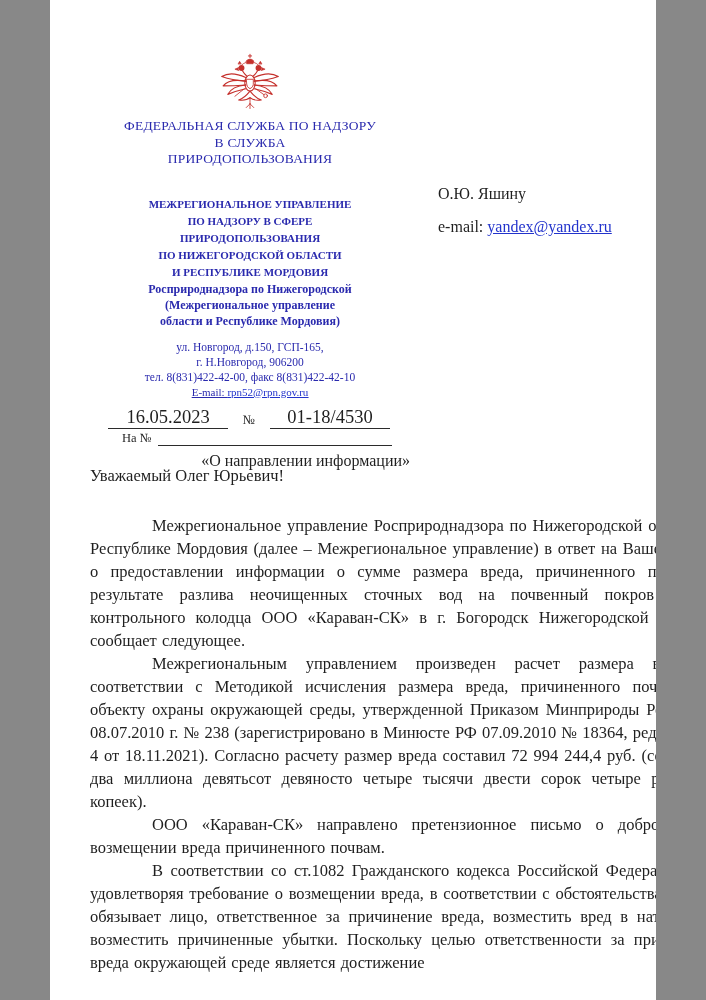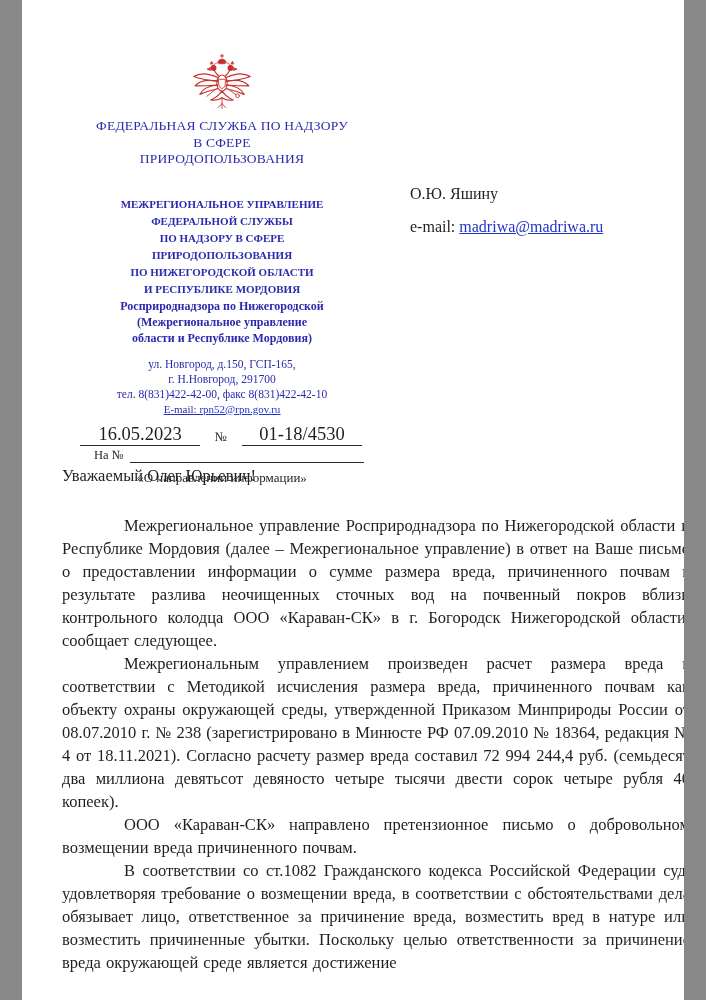--- a/index.html
+++ b/index.html
@@ -7,21 +7,21 @@
     --link:#2233cc;
     --red:#c5302c;
     --ink:#1f1f1f;
     --paper:#ffffff;
   }
   *{margin:0;padding:0;box-sizing:border-box;}
   html,body{background:#888;}
   body{font-family:"Liberation Serif","DejaVu Serif",serif;}
   .page{
     position:relative;
-    width:662px;height:1000px;
+    width:606px;height:1000px;
     margin:0 auto;
     background:var(--paper);
     color:var(--ink);
     overflow:hidden;
   }
   
   .letterhead{
     position:absolute;
     left:40px;top:52px;
     width:320px;
@@ -73,22 +73,22 @@
     display:flex;align-items:flex-end;
     margin-top:1px;
     padding-left:32px;padding-right:18px;
     font-size:12.5px;line-height:16px;
     text-align:left;
   }
   .ref-label{white-space:nowrap;padding-right:6px;}
   .ref-line{flex:1;border-bottom:1.5px solid #2b2b2b;height:15px;}
   .subject{
     margin-top:7px;
-    text-align:center;
-    font-size:13px;line-height:16px;
+    text-align:right;
+    font-size:16px;line-height:16px;
   }
   
   .recipient{
     position:absolute;
     left:388px;top:184px;
     width:290px;
     font-size:16px;line-height:20px;
     text-align:left;
   }
   .recipient .r-email{margin-top:13px;}
@@ -151,42 +151,41 @@
         <path d="M82 76 L100 89" stroke-width="1.8"></path>
         <circle cx="103" cy="91" r="4" stroke-width="1.8"></circle>
 
         <path d="M70 81 Q58 96 46 100 Q62 102 70 95 Q78 102 94 100 Q82 96 70 81"></path>
         <path d="M70 95 v13 M70 108 l-8 8 M70 108 l8 8 M70 108 v10" stroke-width="1.8"></path>
       </g>
     </svg>
 
     <div class="agency">
       <div>ФЕДЕРАЛЬНАЯ СЛУЖБА ПО НАДЗОРУ</div>
-      <div>В СФЕРЕ</div>
+      <div>В СЛУЖБА</div>
       <div>ПРИРОДОПОЛЬЗОВАНИЯ</div>
     </div>
 
     <div class="dept">
       <div>МЕЖРЕГИОНАЛЬНОЕ УПРАВЛЕНИЕ</div>
-      <div>ФЕДЕРАЛЬНОЙ СЛУЖБЫ</div>
       <div>ПО НАДЗОРУ В СФЕРЕ</div>
       <div>ПРИРОДОПОЛЬЗОВАНИЯ</div>
       <div>ПО НИЖЕГОРОДСКОЙ ОБЛАСТИ</div>
       <div>И РЕСПУБЛИКЕ МОРДОВИЯ</div>
     </div>
 
     <div class="dept-alt">
       <div>Росприроднадзора по Нижегородской</div>
       <div>(Межрегиональное управление</div>
       <div>области и Республике Мордовия)</div>
     </div>
 
     <div class="addr">
       <div>ул. Новгород, д.150, ГСП-165,</div>
-      <div>г. Н.Новгород, 291700</div>
+      <div>г. Н.Новгород, 906200</div>
       <div>тел. 8(831)422-42-00, факс 8(831)422-42-10</div>
     </div>
 
     <div class="email-line">
       <span>E-mail: </span><a href="#">rpn52@rpn.gov.ru</a>
     </div>
 
     <div class="date-row">
       <div class="date-cell">16.05.2023</div>
       <div class="num-sign">№</div>
@@ -197,21 +196,21 @@
       <span class="ref-label">На №</span>
       <span class="ref-line"></span>
     </div>
 
     <div class="subject">«О направлении информации»</div>
   </div>
 
   <div class="recipient">
     <div>О.Ю. Яшину</div>
     <div class="r-email">
-      <span>e-mail: </span><a href="#">madriwa@madriwa.ru</a>
+      <span>e-mail: </span><a href="#">yandex@yandex.ru</a>
     </div>
   </div>
 
   <div class="body-text">
     <div class="salutation">Уважаемый Олег Юрьевич!</div>
     <p>Межрегиональное управление Росприроднадзора по Нижегородской области и Республике Мордовия (далее – Межрегиональное управление) в ответ на Ваше письмо о предоставлении информации о сумме размера вреда, причиненного почвам в результате разлива неочищенных сточных вод на почвенный покров вблизи контрольного колодца ООО «Караван-СК» в г. Богородск Нижегородской области, сообщает следующее.</p>
     <p>Межрегиональным управлением произведен расчет размера вреда в соответствии с Методикой исчисления размера вреда, причиненного почвам как объекту охраны окружающей среды, утвержденной Приказом Минприроды России от 08.07.2010 г. № 238 (зарегистрировано в Минюсте РФ 07.09.2010 № 18364, редакция № 4 от 18.11.2021). Согласно расчету размер вреда составил 72 994 244,4 руб. (семьдесят два миллиона девятьсот девяносто четыре тысячи двести сорок четыре рубля 40 копеек).</p>
     <p>ООО «Караван-СК» направлено претензионное письмо о добровольном возмещении вреда причиненного почвам.</p>
     <p>В соответствии со ст.1082 Гражданского кодекса Российской Федерации суд, удовлетворяя требование о возмещении вреда, в соответствии с обстоятельствами дела обязывает лицо, ответственное за причинение вреда, возместить вред в натуре или возместить причиненные убытки. Поскольку целью ответственности за причинение вреда окружающей среде является достижение</p>
   </div>

